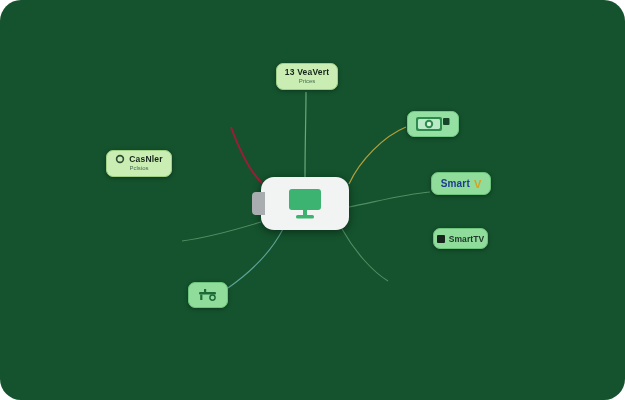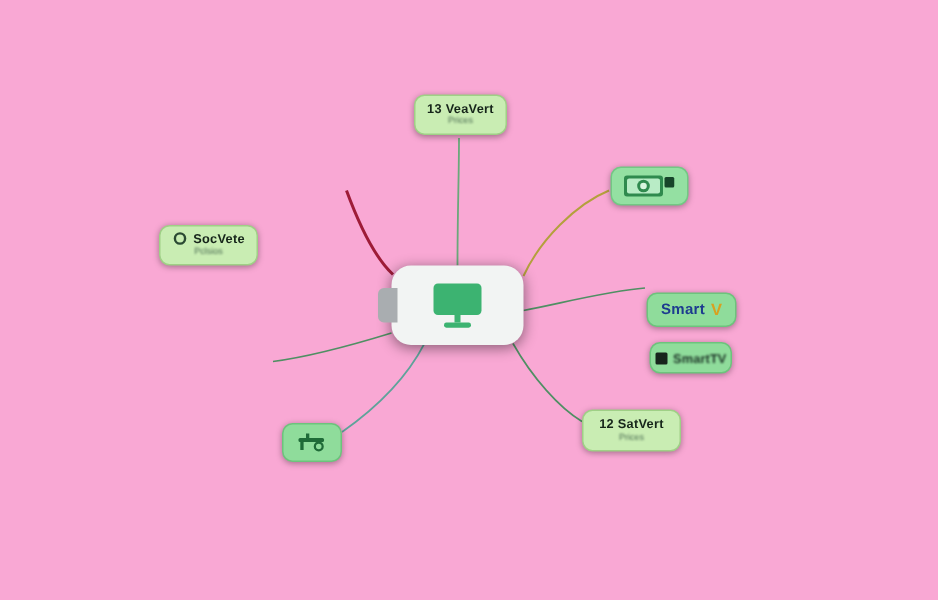--- a/index.html
+++ b/index.html
@@ -9,21 +9,22 @@
   body {
     width: 625px;
     height: 400px;
     overflow: hidden;
     font-family: "Liberation Sans", sans-serif;
   }
   #canvas {
     position: relative;
     width: 625px;
     height: 400px;
-    background: #f9a8d4;
+    background: #14532d;
+    border-radius: 21px;
   }
   #edges {
     position: absolute;
     left: 0;
     top: 0;
     width: 625px;
     height: 400px;
   }
 
   
@@ -115,21 +116,21 @@
 
   
   #node-top       { left: 276px; top: 63px;  width: 62px; height: 27px; }
   #node-pink      { left: 157px; top: 103px; width: 73px; height: 28px; }
   #node-left-up   { left: 106px; top: 150px; width: 66px; height: 27px; }
   #node-left-low  { left: 112px; top: 227px; width: 69px; height: 28px; }
   #node-bottom    { left: 188px; top: 282px; width: 40px; height: 26px;
                     padding: 0; }
   #node-camera    { left: 407px; top: 111px; width: 52px; height: 26px;
                     padding: 0; }
-  #node-smart     { left: 431px; top: 195px; width: 60px; height: 23px;
+  #node-smart     { left: 431px; top: 172px; width: 60px; height: 23px;
                     padding: 0 7px; }
   #node-smarttv   { left: 433px; top: 228px; width: 55px; height: 21px;
                     padding: 0 24px; }
   #node-botright  { left: 388px; top: 273px; width: 66px; height: 28px; }
 
   #node-bottom, #node-camera {
     flex-direction: row;
   }
 
   .smart-text {
@@ -200,21 +201,21 @@
     <div class="node-title">13 VeaVert</div>
     <div class="node-sub">Prices</div>
   </div>
 
 
   <div class="node green" id="node-left-up">
     <div class="row">
       <svg class="mini-badge" viewBox="0 0 10 10">
         <circle cx="5" cy="5" r="3.4" fill="none" stroke="#2b4a33" stroke-width="1.6"></circle>
       </svg>
-      <span class="node-title">SocVete</span>
+      <span class="node-title">CasNler</span>
     </div>
     <div class="node-sub">Pclsios</div>
   </div>
 
 
   <div class="node mint" id="node-bottom">
     <svg style="width:22px;height:16px" viewBox="0 0 22 16">
       <rect x="2" y="5" width="17" height="2.6" rx="1" fill="#1f6b38"></rect>
       <rect x="3.2" y="7.6" width="2.2" height="5.4" fill="#1f6b38"></rect>
       <rect x="7" y="2" width="2.2" height="4" fill="#1f6b38"></rect>
@@ -239,18 +240,14 @@
     </div>
   </div>
 
   <div class="node mint" id="node-smarttv">
     <div class="row">
       <span class="smarttv-sq"></span>
       <span class="smarttv-text">SmartTV</span>
     </div>
   </div>
 
-  <div class="node green" id="node-botright">
-    <div class="node-title">12 SatVert</div>
-    <div class="node-sub">Prices</div>
-  </div>
 
 </div>
 
 </body></html>

